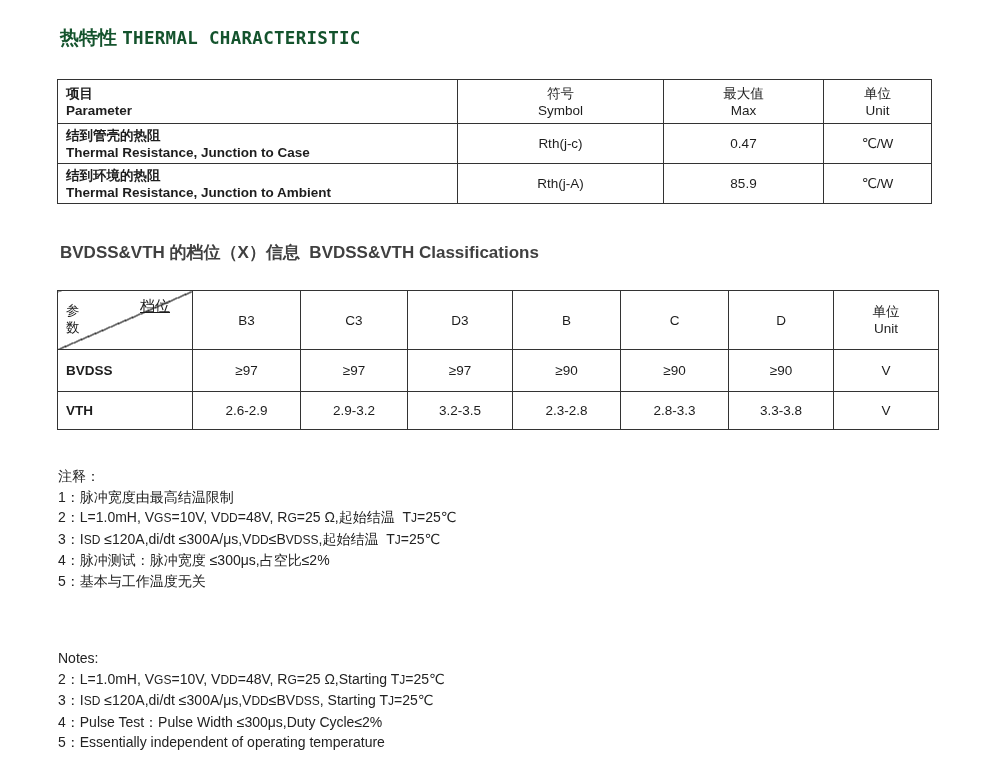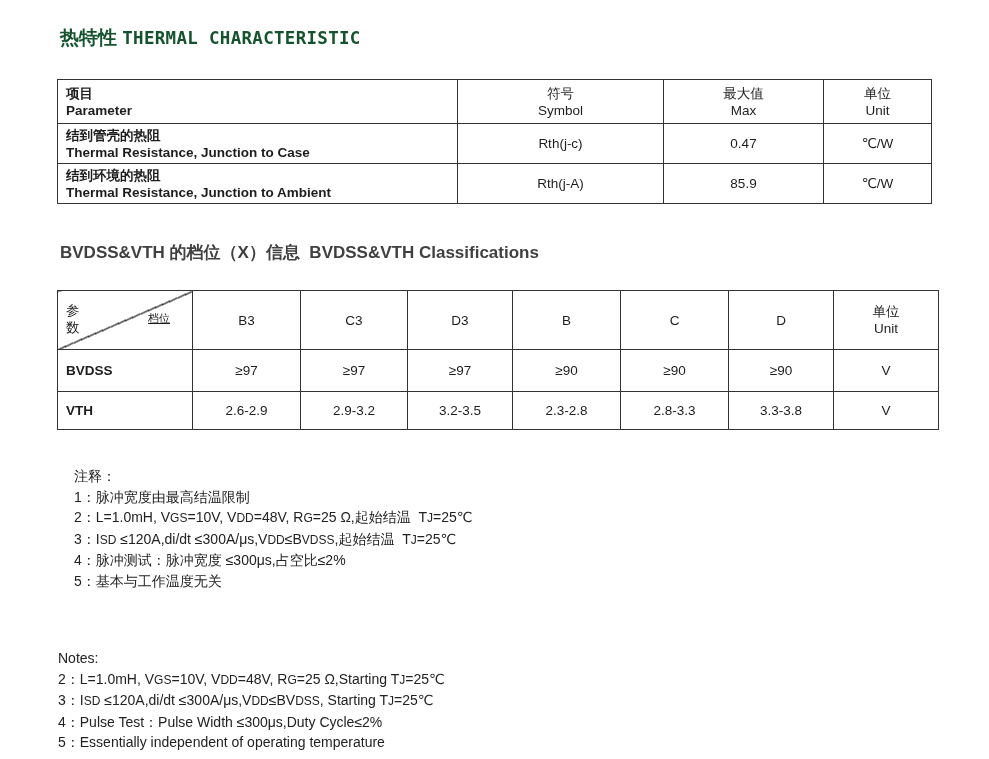--- a/index.html
+++ b/index.html
@@ -36,28 +36,28 @@
   .t2 tr.hdr { height:59px; }
   .t2 tr.rowA { height:42px; }
   .t2 tr.rowB { height:38px; }
   
   .diag {
     position:relative; padding:0;
     background-image:linear-gradient(to bottom right,
       transparent calc(50% - 0.7px), #333 calc(50% - 0.7px),
       #333 calc(50% + 0.7px), transparent calc(50% + 0.7px));
   }
-  .corner-top { position:absolute; top:19px; right:22px; font-size:11px;text-decoration:underline; }
+  .corner-top { position:absolute; top:6px; right:22px; font-size:15px;text-decoration:underline; }
   .corner-bottom {
     position:absolute; left:8px; top:11px; width:16px;
     line-height:17px; word-break:break-all; text-align:left; font-size:13.5px;
   }
   
   .notes { position:absolute; left:58px; font-size:14px; line-height:20.5px; color:#222; }
-  .notes-cn { top:466px;margin-left:16px; }
+  .notes-cn { top:466px; }
   .notes-en { top:607px;margin-top:41px; }
   .nline { white-space:pre-wrap; }
   .sm { font-size:12px; }
 </style>
 </head>
 <body>
 
 <div class="page">
 
   <h2 class="title1"><span>热特性 </span><span class="en">THERMAL CHARACTERISTIC</span></h2>

